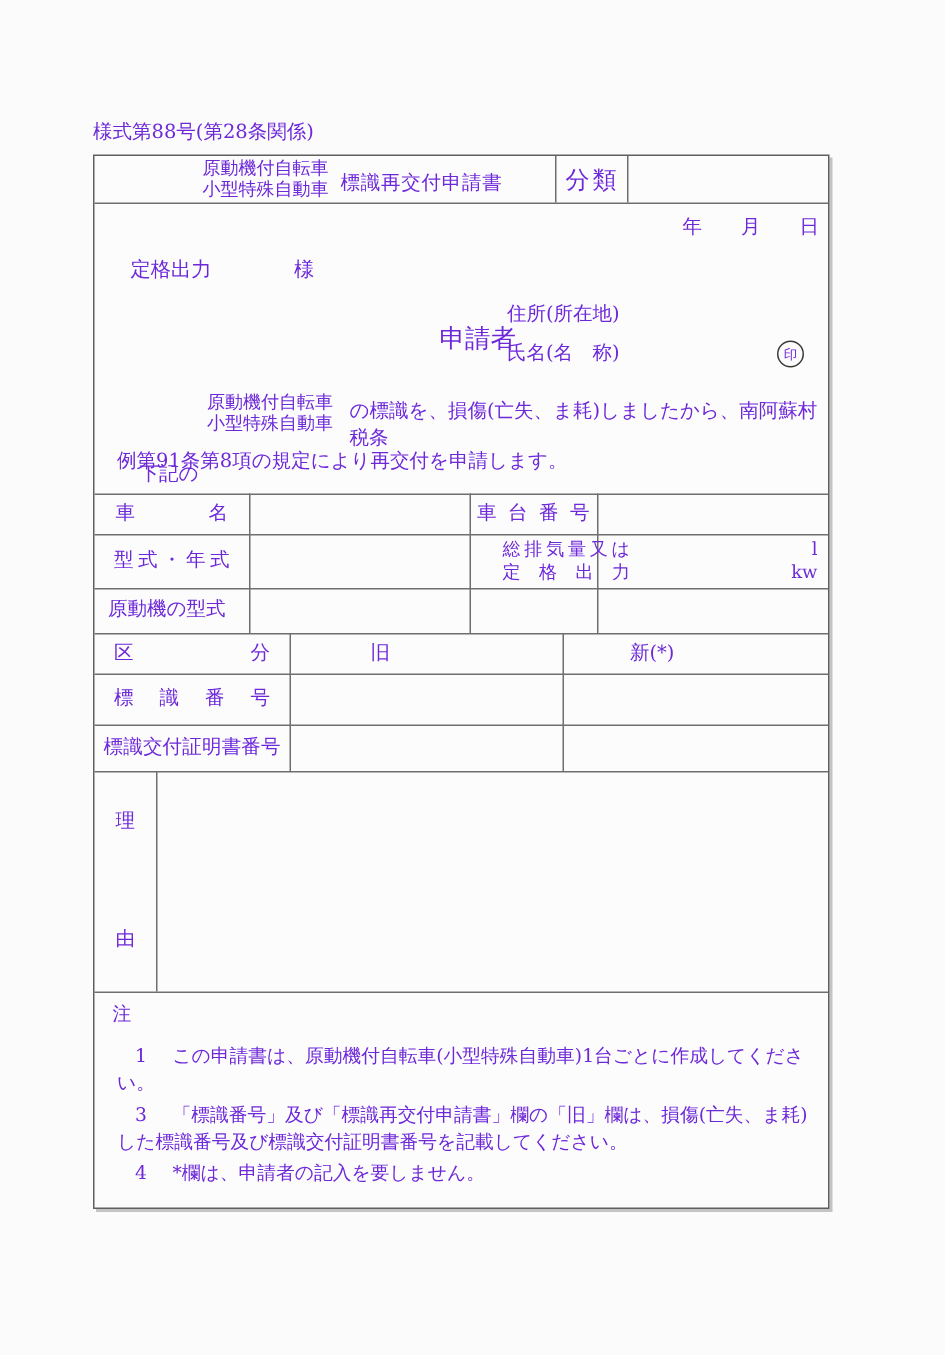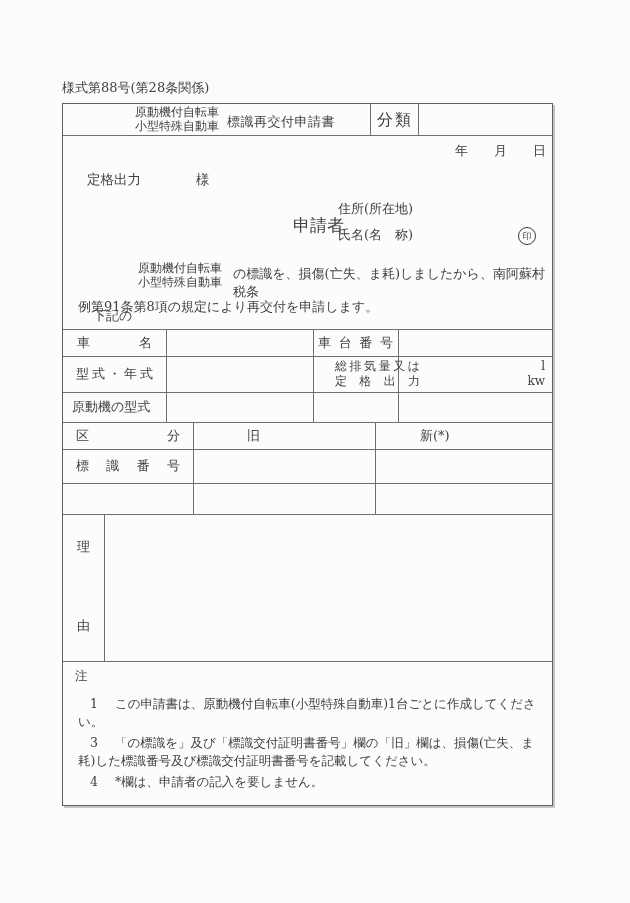--- a/index.html
+++ b/index.html
@@ -1,17 +1,17 @@
 <!DOCTYPE html>
 <html><head>
 <meta charset="utf-8">
 <style>
   html,body{margin:0;padding:0;}
   .pg{position:relative;width:630px;height:903px;background:#fbfbfb;overflow:hidden;
-      font-family:"DejaVu Serif","Liberation Serif",serif;color:#404040;}
+      font-family:"DejaVu Serif","Liberation Serif",serif;color:#6d28d9;}
   .abs{position:absolute;}
   .form-number{left:62px;top:79px;font-size:13px;}
   .form-box{left:62px;top:103px;width:489px;height:701px;border:1px solid #5f5f5f;
             box-shadow:2px 2px 0 #c4c4c4;background:#fcfcfc;}
   .hline{position:absolute;left:0;width:100%;height:1px;background:#6e6e6e;}
   .vline{position:absolute;width:1px;background:#6e6e6e;}
   
   .veh-stack{left:71px;top:2px;width:86px;font-size:12px;line-height:13.5px;text-align:center;}
   .form-title{left:164px;top:9px;font-size:13px;letter-spacing:0.5px;}
   .class-label{left:307px;top:0;width:48px;height:31px;line-height:31px;padding:0 7px;box-sizing:border-box;}
@@ -132,36 +132,37 @@
     </div>
     <div class="abs c-label cell-engine">原動機の型式</div>
     <div class="abs cell-engine-value"></div>
 
     <div class="abs c-label jl cell-kubun">区分</div>
     <div class="abs c-label cell-old">旧</div>
     <div class="abs c-label cell-new">新(*)</div>
     <div class="abs c-label jl cell-plate">標識番号</div>
     <div class="abs cell-plate-old"></div>
     <div class="abs cell-plate-new"></div>
+    <div class="abs c-label jl cell-cert">標識交付証明書番号</div>
     <div class="abs cell-cert-old"></div>
     <div class="abs cell-cert-new"></div>
 
     <div class="abs reason-label">
       <span>理</span>
       <span>由</span>
     </div>
     <div class="abs reason-value"></div>
 
     <div class="abs notes">
       <div class="note-heading">注</div>
       <div class="note-item">
         <span class="note-num">1</span><span>この申請書は、原動機付自転車(小型特殊自動車)1台ごとに作成してください。</span>
       </div>
       <div class="note-item">
-        <span class="note-num">3</span><span>「の標識を」及び「標識交付証明書番号」欄の「旧」欄は、損傷(亡失、ま耗)した標識番号及び標識交付証明書番号を記載してください。</span>
+        <span class="note-num">3</span><span>「標識番号」及び「標識再交付申請書」欄の「旧」欄は、損傷(亡失、ま耗)した標識番号及び標識交付証明書番号を記載してください。</span>
       </div>
       <div class="note-item">
         <span class="note-num">4</span><span>*欄は、申請者の記入を要しません。</span>
       </div>
     </div>
 
   </div>
 </div>
 
 </body></html>

